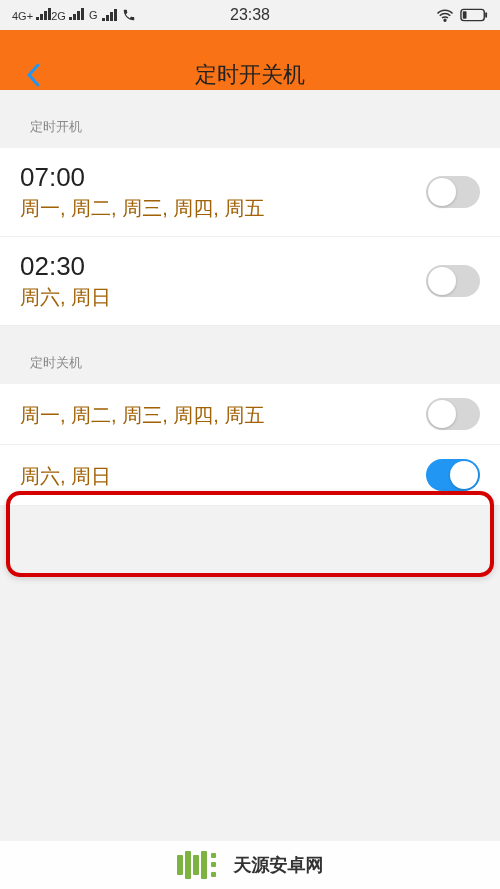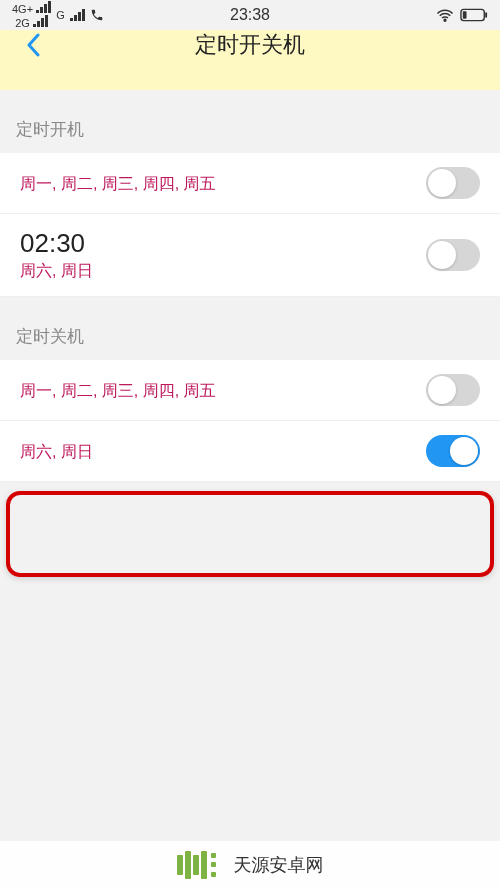--- a/index.html
+++ b/index.html
@@ -26,22 +26,21 @@
     }
     .status-left {
       display: flex;
       align-items: center;
       gap: 5px;
       font-size: 11px;
       line-height: 1.1;
     }
     .status-left .nets {
       display: flex;
-      flex-direction: column;
-      text-align: center;
+      flex-direction: row;
     }
     .status-center {
       position: absolute;
       left: 50%;
       transform: translateX(-50%);
       font-size: 16px;
     }
     .status-right {
       display: flex;
       align-items: center;
@@ -60,65 +59,65 @@
     .signal-bars span:nth-child(1){height:3px}
     .signal-bars span:nth-child(2){height:6px}
     .signal-bars span:nth-child(3){height:9px}
     .signal-bars span:nth-child(4){height:12px}
     .wifi-icon svg, .battery-icon svg, .phone-icon svg {
       display: block;
     }
     .nav-bar {
       height: 60px;
       display: flex;
-      align-items: flex-start;
+      align-items: flex-end;
       position: relative;
-      background: #fef9c3;
+      background: #f97316;
     }
     .back-btn {
       position: absolute;
       left: 18px;
       width: 30px;
       height: 30px;
       display: flex;
       align-items: center;
       justify-content: center;
     }
     .nav-title {
       width: 100%;
       text-align: center;
       font-size: 22px;
       color: #222;
       font-weight: 500;
     }
     .section-header {
-      padding: 28px 20px 12px 16px;
-      font-size: 17px;
+      padding: 28px 20px 12px 30px;
+      font-size: 13px;
       color: #888;
     }
     .list-item {
       background: #fff;
       padding: 14px 20px;
       display: flex;
       justify-content: space-between;
       align-items: center;
       border-bottom: 1px solid #eee;
       position: relative;
     }
     .list-item:last-of-type {
       border-bottom: none;
     }
     .item-text .time {
       font-size: 26px;
       color: #222;
       font-weight: 400;
     }
     .item-text .days {
-      font-size: 16px;
-      color: #be185d;
+      font-size: 20px;
+      color: #a16207;
       margin-top: 2px;
     }
     .toggle {
       width: 54px;
       height: 32px;
       border-radius: 16px;
       position: relative;
       flex-shrink: 0;
     }
     .toggle.off {
@@ -154,20 +153,21 @@
       bottom: 0;
       left: 0;
       right: 0;
       height: 48px;
       background: rgba(255,255,255,0.9);
       display: flex;
       align-items: center;
       justify-content: center;
       gap: 18px;
       font-size: 18px;
+      font-weight: bold;
     }
     .watermark .wm-text {
       color: #333;
     }
     .watermark .wm-url {
       color: #888;
     }
     .wm-logo {
       display: flex;
       gap: 2px;
@@ -250,20 +250,21 @@
         <polyline points="12,2 3,12 12,22"></polyline>
       </svg>
   </div>
   <div class="nav-title">定时开关机</div>
 </div>
 
 <div class="section-header">定时开机</div>
 
 <div class="list-item">
   <div class="item-text">
+    <div class="time">07:00</div>
     <div class="days">周一, 周二, 周三, 周四, 周五</div>
   </div>
   <div class="toggle off">
       <div class="knob"></div>
     </div>
 </div>
 
 <div class="list-item">
   <div class="item-text">
     <div class="time">02:30</div>

